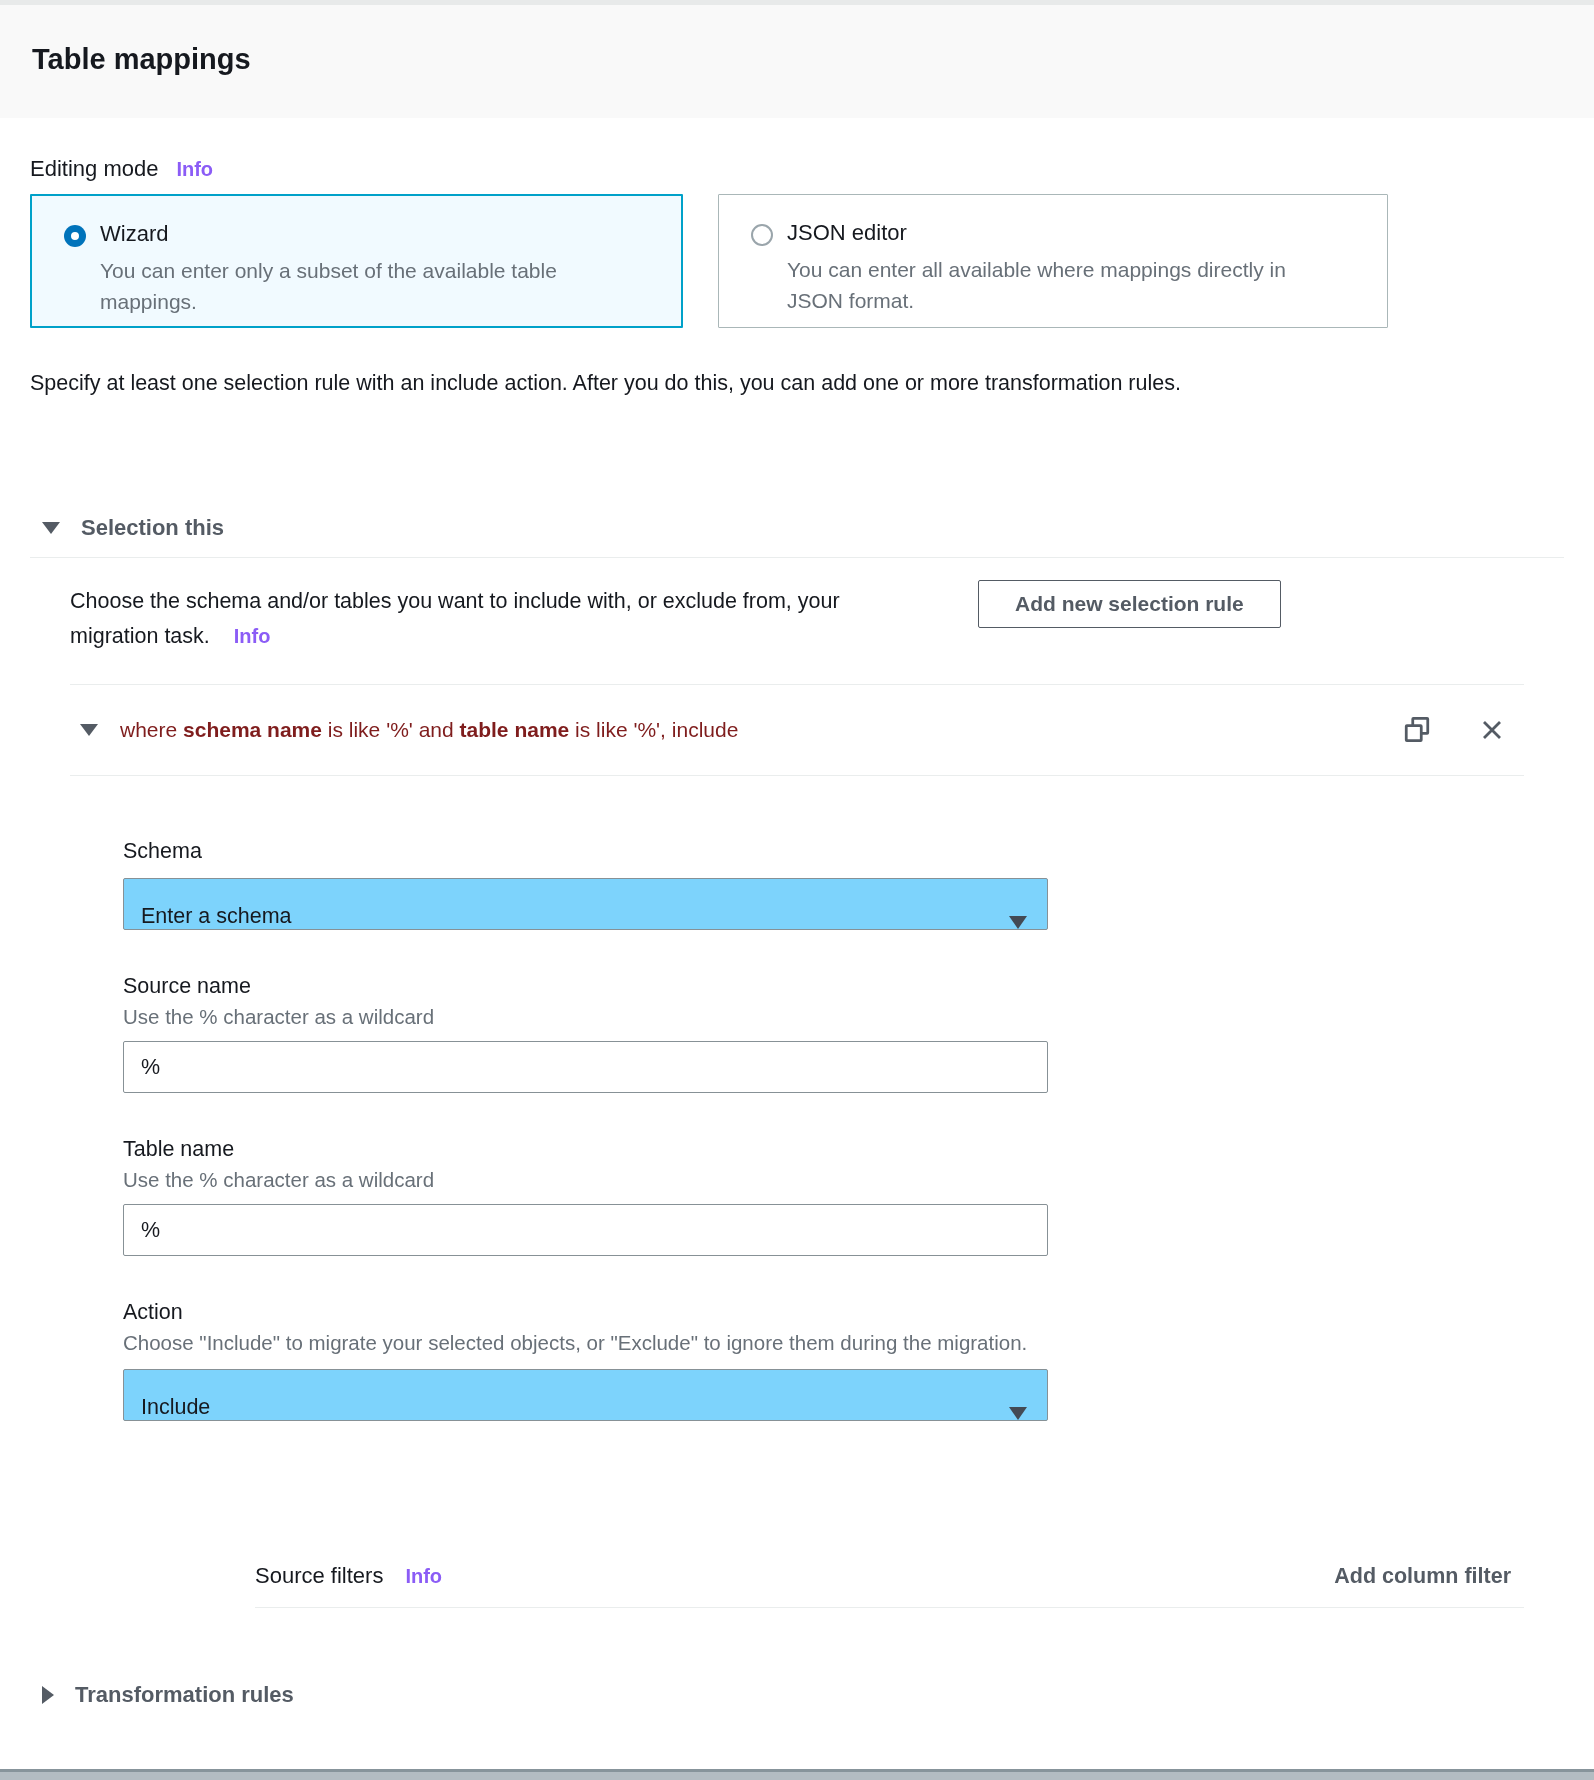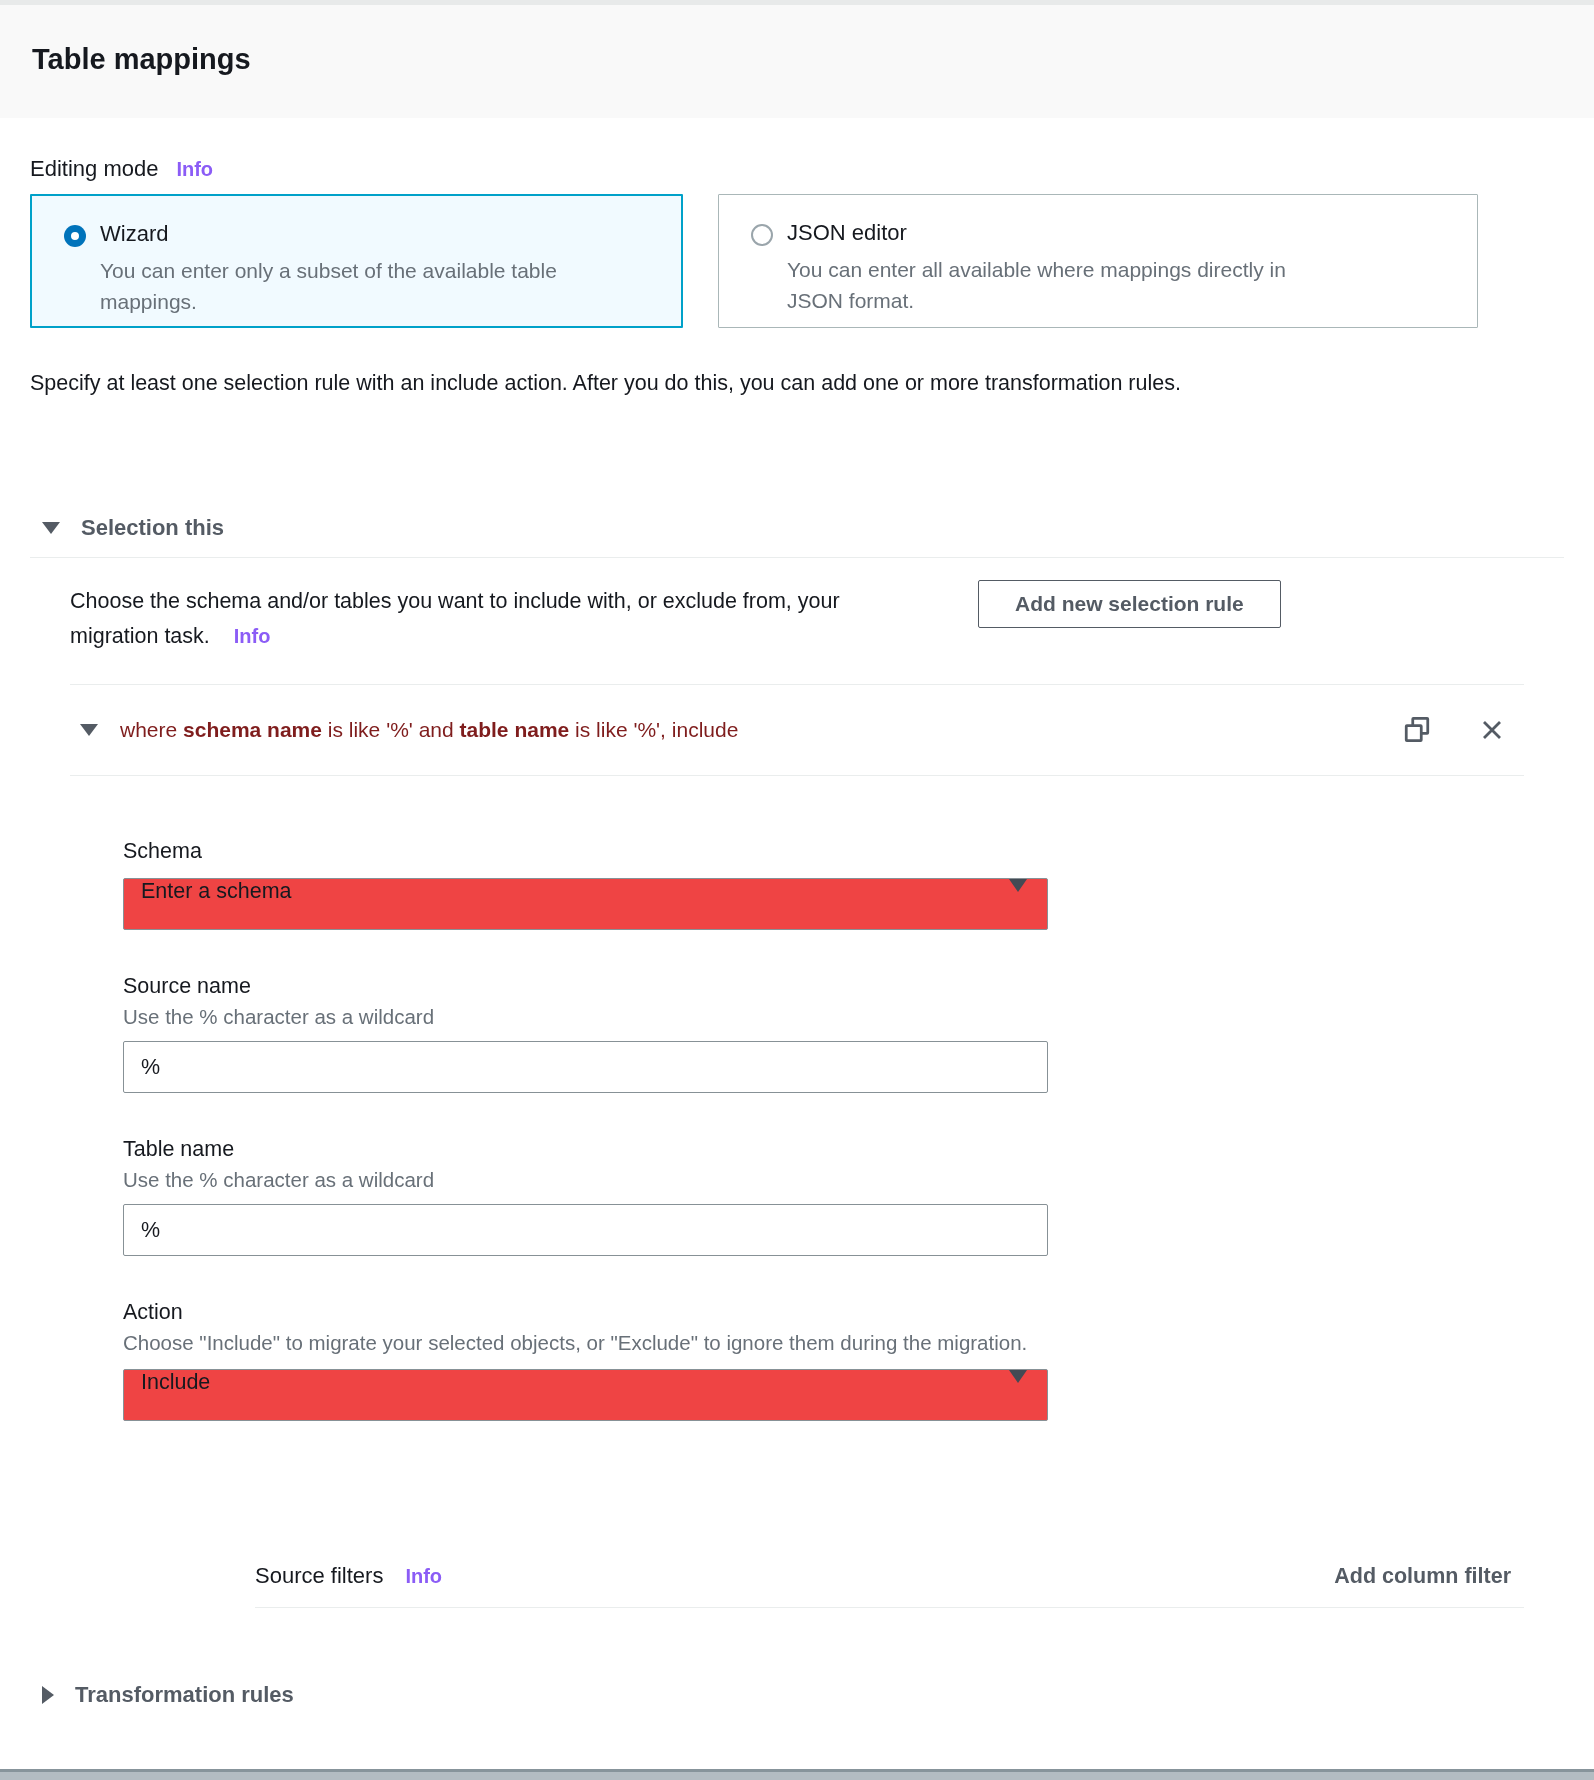--- a/index.html
+++ b/index.html
@@ -15,21 +15,21 @@
 
   .content { padding:0 30px; }
 
   .editing-row { margin-top:22px; display:flex; align-items:baseline; gap:18px; }
   .field-label-lg { font-size:22px; color:#16191f;margin-top:16px; }
   .info-link { color:#8b5cf6; font-weight:700; font-size:20px; text-decoration:none; cursor:pointer; }
 
   .cards { display:flex; gap:35px; margin-top:12px; }
   .card { height:134px; padding:25px 20px 0 32px; border-radius:1px; }
   .card.selected { width:653px; border:2px solid #00a1c9; background:#f1faff; }
-  .card.unselected { width:760px; border:1px solid #aab7b8; background:#ffffff; }
+  .card.unselected { width:670px; border:1px solid #aab7b8; background:#ffffff; }
   .radio-row { display:flex; align-items:flex-end; gap:14px; }
   .radio-on {
     width:22px; height:22px; border-radius:50%;
     background:#ffffff; box-shadow: inset 0 0 0 7px #0073bb; flex:0 0 auto;
   }
   .radio-off {
     width:22px; height:22px; border-radius:50%;
     background:#ffffff; border:2px solid #9aa5ab; flex:0 0 auto;
   }
   .radio-label { font-size:22px; color:#16191f; }
@@ -71,22 +71,22 @@
   .field-label { font-size:21.5px; color:#16191f; line-height:26px; }
   .field-hint { font-size:20.5px; color:#687078; margin-top:5px; line-height:25px; white-space:nowrap; }
   .text-input {
     display:block; width:925px; height:52px; margin-top:12px;
     border:1px solid #879196; border-radius:2px; background:#ffffff;
     font-size:21.5px; color:#16191f; padding:0 17px;
     font-family:"Liberation Sans", sans-serif;
   }
   .select-box {
     width:925px; height:52px; margin-top:14px;
-    border:1px solid #879196; border-radius:2px; background:#ef4444;
-    display:flex; align-items:flex-start; justify-content:space-between;
+    border:1px solid #879196; border-radius:2px; background:#7dd3fc;
+    display:flex; align-items:flex-end; justify-content:space-between;
     padding:0 20px 0 17px; cursor:pointer;
   }
   .select-value { font-size:21.5px; color:#16191f; }
   .select-caret { width:0; height:0; border-left:9px solid transparent; border-right:9px solid transparent; border-top:13px solid #434a54; }
 
   .source-filters-row { margin:142px 13px 0 132px; display:flex; align-items:center; }
   .sf-title { font-size:22px; color:#16191f; }
   .sf-info { margin-left:22px; }
   .link-btn {
     margin-left:auto; background:none; border:none; padding:0;

